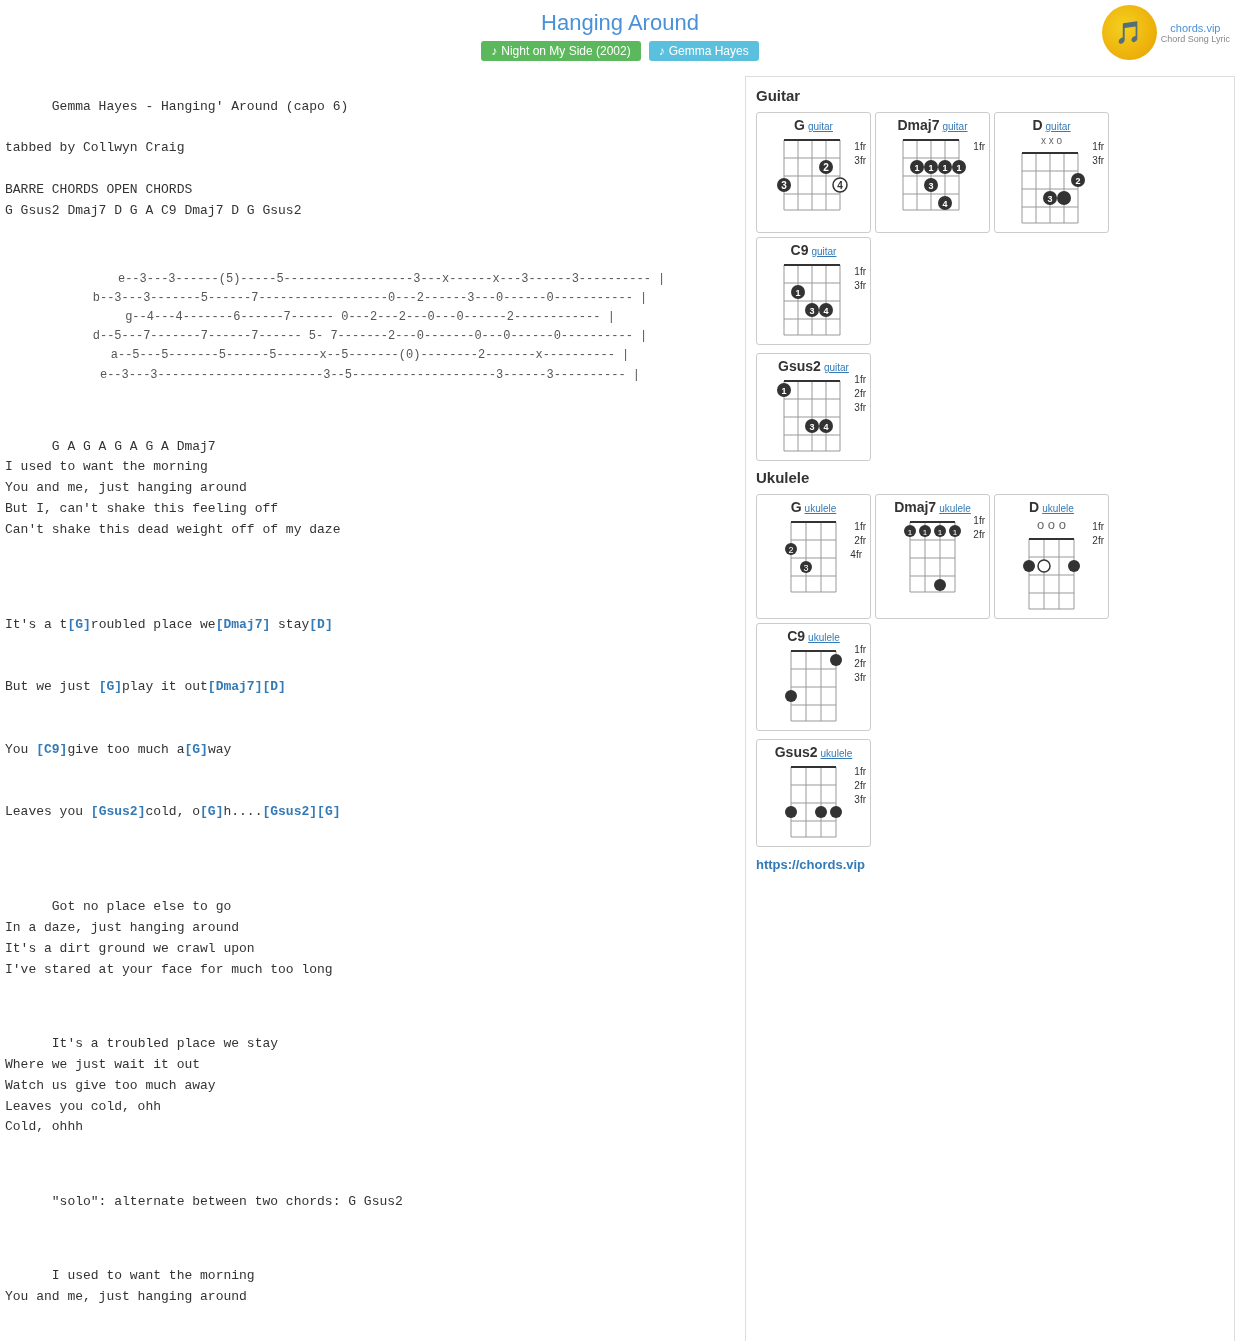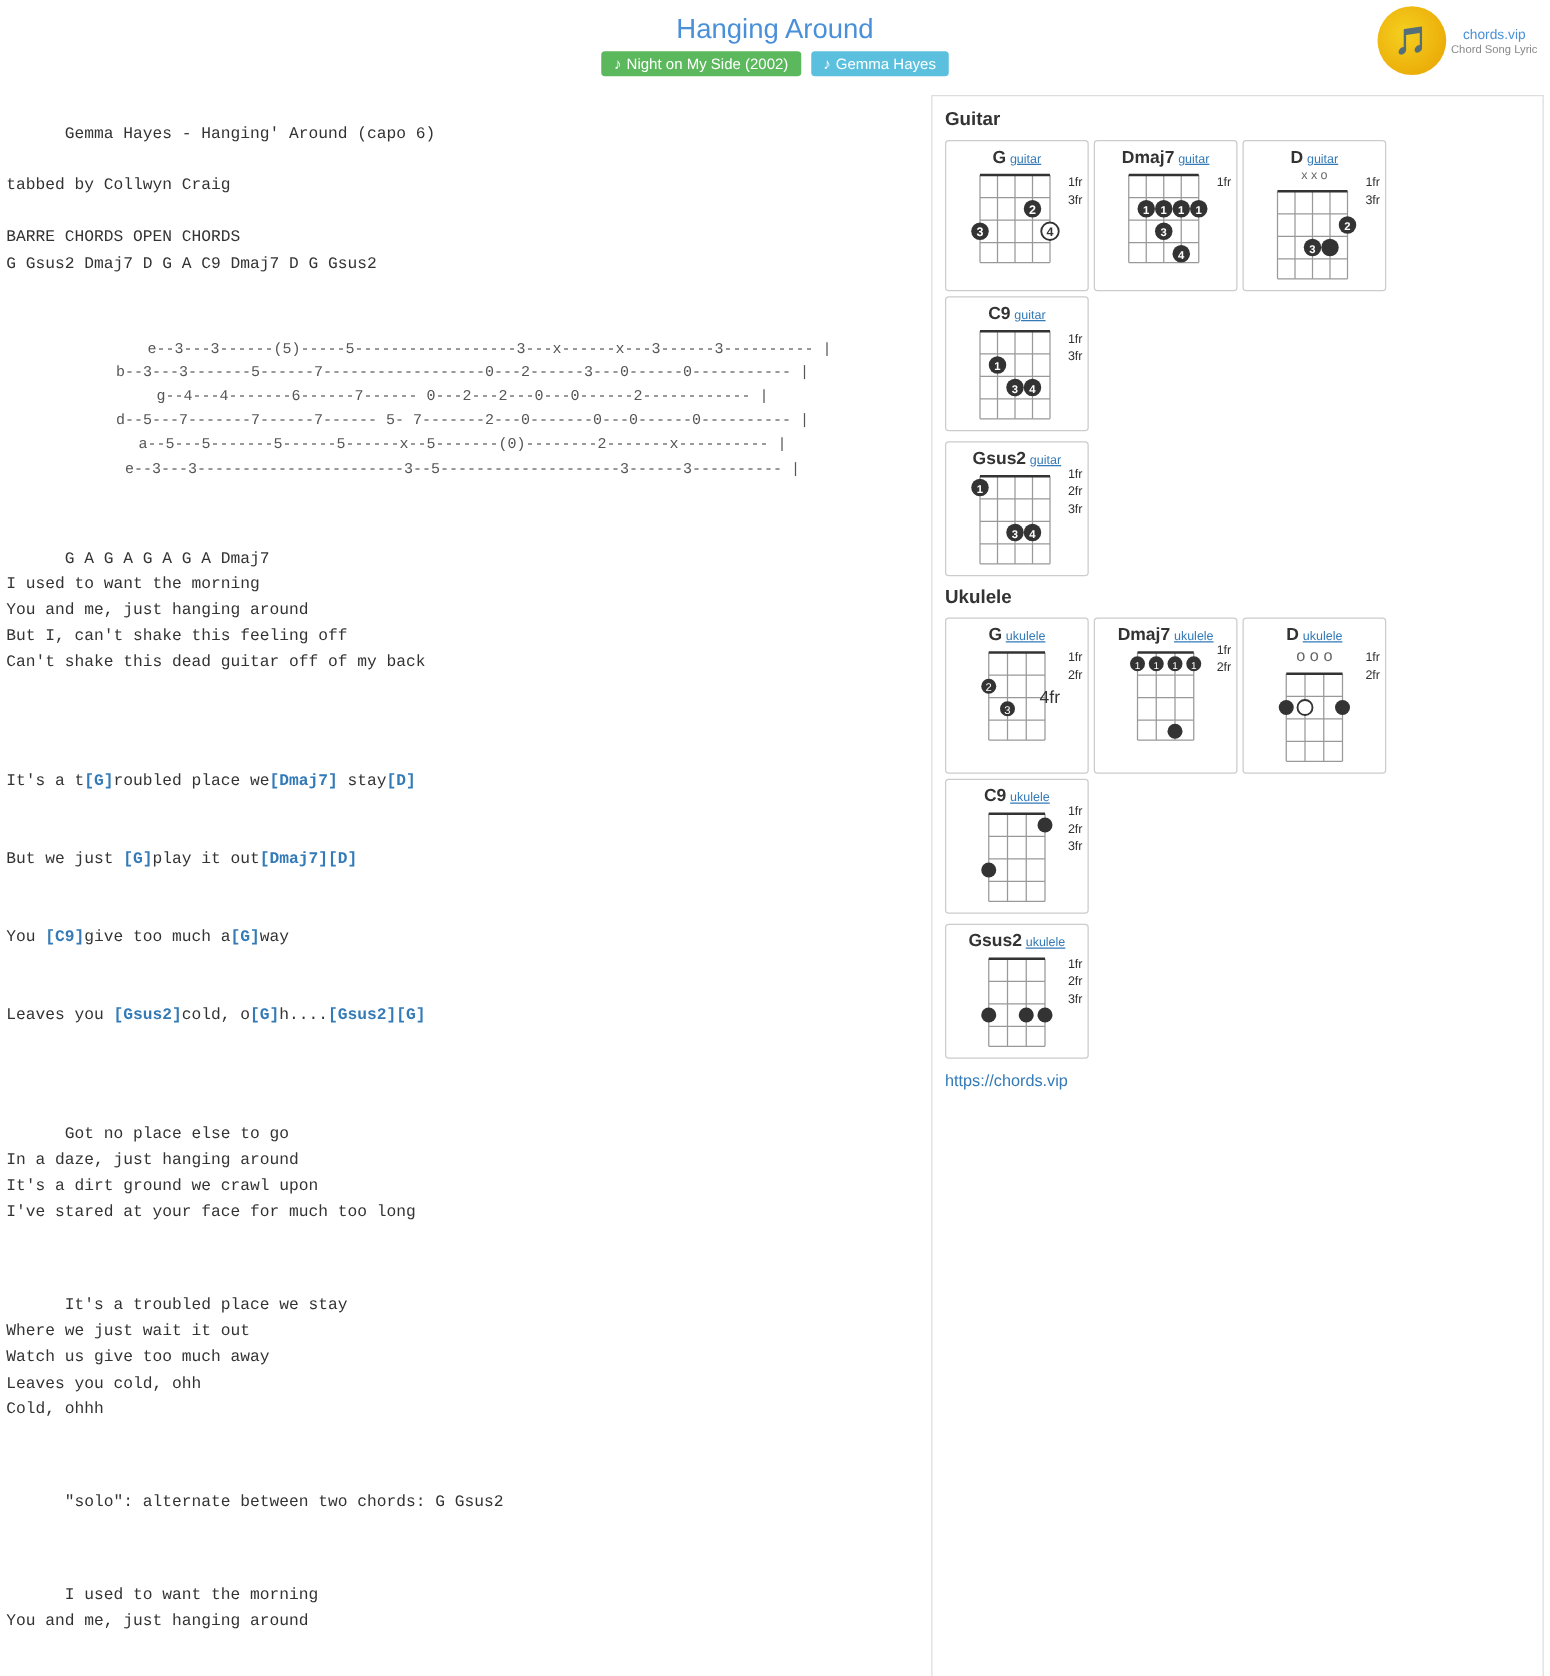--- a/index.html
+++ b/index.html
@@ -119,21 +119,21 @@
       font-size: 10px;
       color: #337ab7;
       text-decoration: underline;
       cursor: pointer;
     }
 
     .url-line {
       color: #337ab7;
       font-size: 13px;
       margin-top: 10px;
-      font-weight: normal;
+      font-weight: bold;
     }
 
     .logo-circle {
       width: 55px;
       height: 55px;
       border-radius: 50%;
       background: radial-gradient(circle at 40% 40%, #f5d020, #e8a000);
       display: flex;
       align-items: center;
       justify-content: center;
@@ -206,21 +206,21 @@
 g--4---4-------6------7------ 0---2---2---0---0------2------------ |
 d--5---7-------7------7------ 5- 7-------2---0-------0---0------0---------- |
 a--5---5-------5------5------x--5-------(0)--------2-------x---------- |
 e--3---3-----------------------3--5--------------------3------3---------- |</span>
     </div>
     <div class="song-text" style="margin-top:12px;">
       <span>G A G A G A G A Dmaj7
 I used to want the morning
 You and me, just hanging around
 But I, can't shake this feeling off
-Can't shake this dead guitar off of my back</span>
+Can't shake this dead weight off of my daze</span>
     </div>
     <div class="song-text" style="margin-top:12px;">
       <div>It's a t<span class="chord-link">[G]</span>roubled place we<span class="chord-link">[Dmaj7]</span> stay<span class="chord-link">[D]</span></div>
       <div>But we just <span class="chord-link">[G]</span>play it out<span class="chord-link">[Dmaj7]</span><span class="chord-link">[D]</span></div>
       <div>You <span class="chord-link">[C9]</span>give too much a<span class="chord-link">[G]</span>way</div>
       <div>Leaves you <span class="chord-link">[Gsus2]</span>cold, o<span class="chord-link">[G]</span>h....<span class="chord-link">[Gsus2]</span><span class="chord-link">[G]</span></div>
     </div>
     <div class="song-text" style="margin-top:12px;">
       <span>Got no place else to go
 In a daze, just hanging around
@@ -439,21 +439,21 @@
           <line x1="10" y1="41" x2="55" y2="41" stroke="#999" stroke-width="1"></line>
           <line x1="10" y1="59" x2="55" y2="59" stroke="#999" stroke-width="1"></line>
           <line x1="10" y1="75" x2="55" y2="75" stroke="#999" stroke-width="1"></line>
           <circle cx="10" cy="32" r="6" fill="#333"></circle>
           <text x="10" y="36" text-anchor="middle" fill="#fff" font-size="9">2</text>
           <circle cx="25" cy="50" r="6" fill="#333"></circle>
           <text x="25" y="54" text-anchor="middle" fill="#fff" font-size="9">3</text>
         </svg>
         <span style="font-size:10px;position:absolute;right:4px;top:26px;">1fr</span>
         <span style="font-size:10px;position:absolute;right:4px;top:40px;">2fr</span>
-        <span style="font-size:14px;position:absolute;right:22px;top:54px;">4fr</span>
+        <span style="font-size:10px;position:absolute;right:8px;top:54px;">4fr</span>
       </div>
 
       <div class="chord-diagram">
         <div class="chord-name-row">
           <span class="chord-name">Dmaj7</span>
           <span class="chord-type">ukulele</span>
         </div>
         <svg width="65" height="80">
           <line x1="10" y1="5" x2="10" y2="75" stroke="#999" stroke-width="1"></line>
           <line x1="25" y1="5" x2="25" y2="75" stroke="#999" stroke-width="1"></line>

